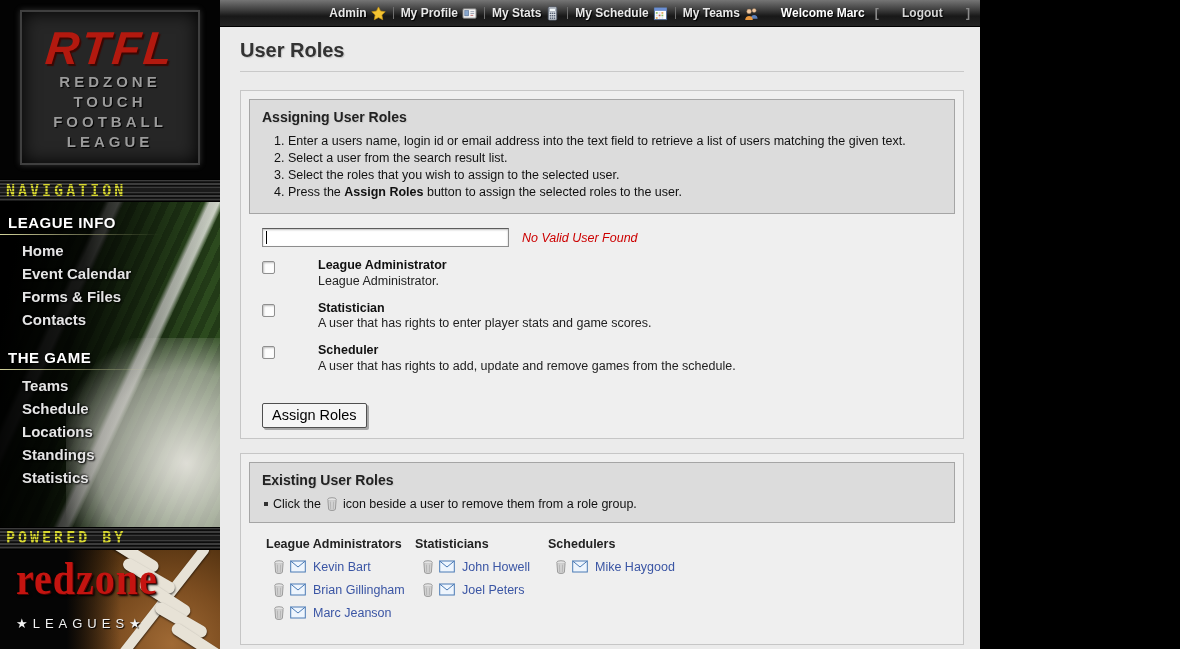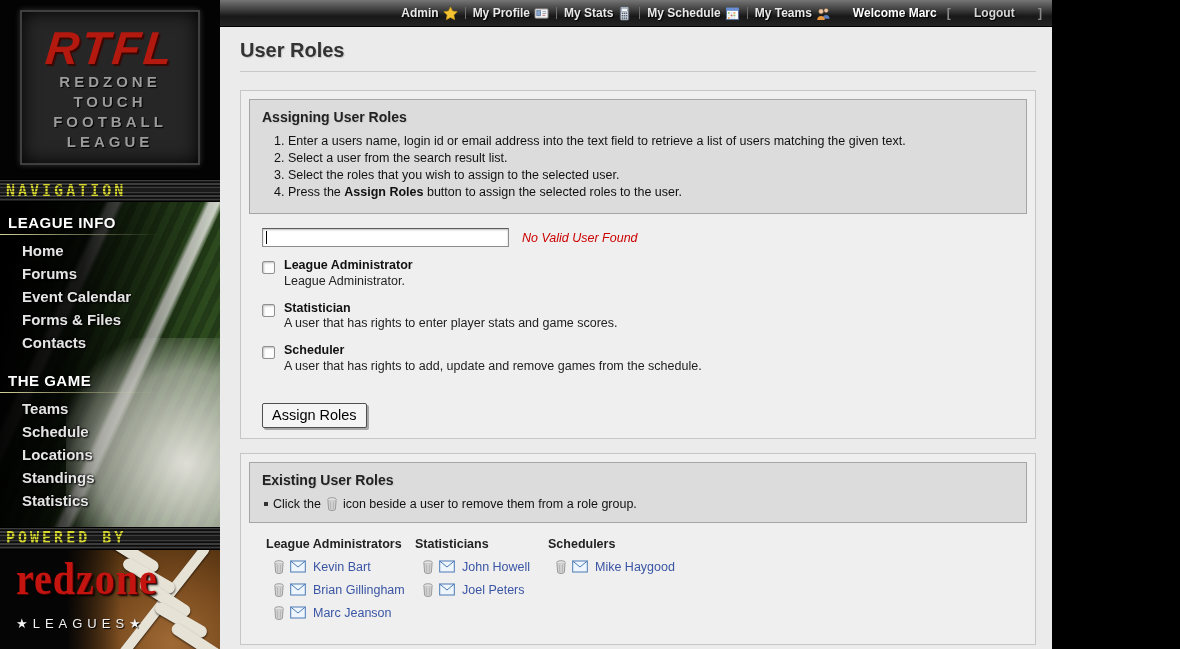--- a/index.html
+++ b/index.html
@@ -53,21 +53,21 @@
   .lace.l5 { right:-6px; top:86px;  transform:rotate(33deg); }
   .lace.spine { width:10px; height:150px; right:54px; top:-20px; transform:rotate(38deg); border-radius:5px; }
   .brand-text { position:relative; z-index:2; padding:6px 0 0 16px; }
   .brand-name { font-size:40px; font-weight:bold; color:#c41410; line-height:40px; letter-spacing:1px;
     transform:scaleY(1.15); transform-origin:left top; text-shadow:1px 1px 0 #4d0402, 2px 2px 2px #000;
     font-family:"Liberation Serif","DejaVu Serif",serif; }
   .brand-sub { font-size:13px; font-weight:normal; color:#f2f2f2; letter-spacing:5px; margin-top:20px;
     text-shadow:1px 1px 1px #000; }
 
   
-  .content { width:832px; display:flex; flex-direction:column; background:#ebebeb; }
+  .content { width:760px; display:flex; flex-direction:column; background:#ebebeb; }
 
   .topbar { height:27px; flex:0 0 27px; display:flex; align-items:center; justify-content:flex-end;
     padding-right:10px; background:linear-gradient(180deg,#757575 0%,#3e3e3e 38%,#181818 62%,#242424 100%);
     border-bottom:1px solid #000; }
   .tb-item { display:flex; align-items:center; gap:4px; color:#e9e9e9; font-size:12px; font-weight:bold;
     text-decoration:none; text-shadow:1px 1px 1px #000; cursor:pointer; }
   .tb-sep { width:0; height:12px; border-left:1px solid #6e6e6e; margin:0 7px; }
   .tb-icon { width:15px; height:15px; display:inline-flex; }
   .tb-welcome { color:#fff; font-size:12px; font-weight:bold; margin-left:22px; text-shadow:1px 1px 1px #000; }
   .tb-logout { margin-left:10px; font-size:12px; font-weight:bold; }
@@ -86,21 +86,21 @@
 
   .form-area { padding:14px 0 2px 13px; }
   .search-row { display:flex; align-items:center; margin-bottom:12px; }
   .input-wrap { position:relative; display:inline-block; }
   .search-input { width:247px; height:19px; border:1px solid #8d8d8d; border-top-color:#5c5c5c;
     background:#fff; box-shadow:inset 0 1px 2px rgba(0,0,0,.25); font-size:13px; padding:1px 3px;
     font-family:"Liberation Sans",sans-serif; }
   .caret { position:absolute; left:4px; top:3px; width:1px; height:13px; background:#000; }
   .error-msg { color:#cc0000; font-style:italic; font-size:12.5px; margin-left:13px; }
 
-  .role-row { display:flex; margin-bottom:14px; }
+  .role-row { display:flex; margin-bottom:14px;gap:34px; }
   .cb { width:13px; height:13px; flex:0 0 13px; background:#fdfdfd; border:1px solid #8f8f8f;
     border-radius:2px; box-shadow:inset 1px 1px 2px rgba(0,0,0,.25); margin:2px 9px 0 0; cursor:pointer; }
   .role-name { font-size:12.5px; font-weight:bold; color:#111; line-height:13.5px; }
   .role-desc { font-size:12.5px; color:#222; line-height:14px; margin-top:1px; }
 
   .assign-btn { margin-top:16px; font-size:14.5px; color:#000; background:#f5f5f5;
     border:1px solid #4f4f4f; border-radius:2px; padding:3px 9px 4px;
     box-shadow:2px 2px 0 rgba(0,0,0,.3); cursor:pointer; font-family:"Liberation Sans",sans-serif; }
 
   .hint-row { display:flex; align-items:center; font-size:12.5px; color:#111; gap:5px; padding-left:2px; }
@@ -134,21 +134,20 @@
 
     <div class="led-bar">
       <span>NAVIGATION</span>
     </div>
 
     <div class="menu-area">
       <div class="nav-section">
         <div class="nav-section-title">LEAGUE INFO</div>
         <div class="nav-underline"></div>
         <a class="nav-item">Home</a>
-        <a class="nav-item">Forums</a>
         <a class="nav-item">Event Calendar</a>
         <a class="nav-item">Forms &amp; Files</a>
         <a class="nav-item">Contacts</a>
       </div>
       <div class="nav-gap"></div>
       <div class="nav-section">
         <div class="nav-section-title">THE GAME</div>
         <div class="nav-underline"></div>
         <a class="nav-item">Teams</a>
         <a class="nav-item">Schedule</a>

